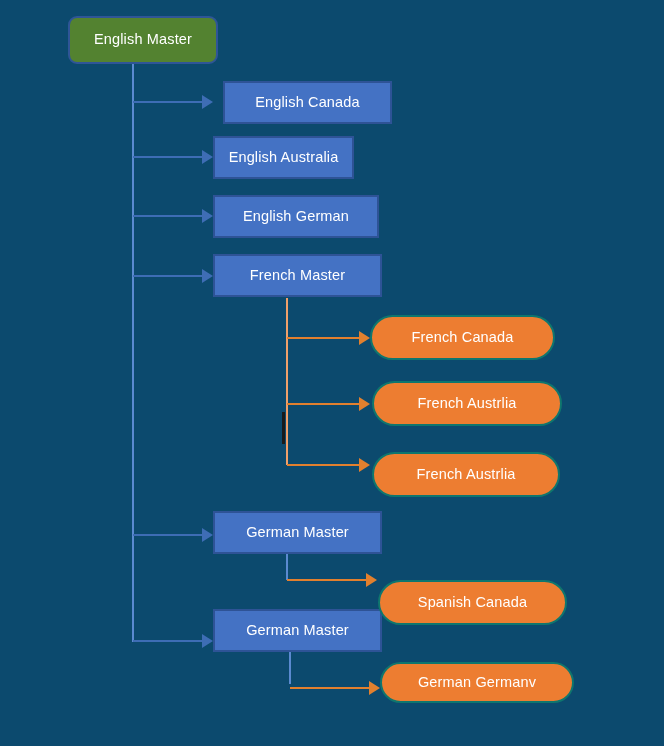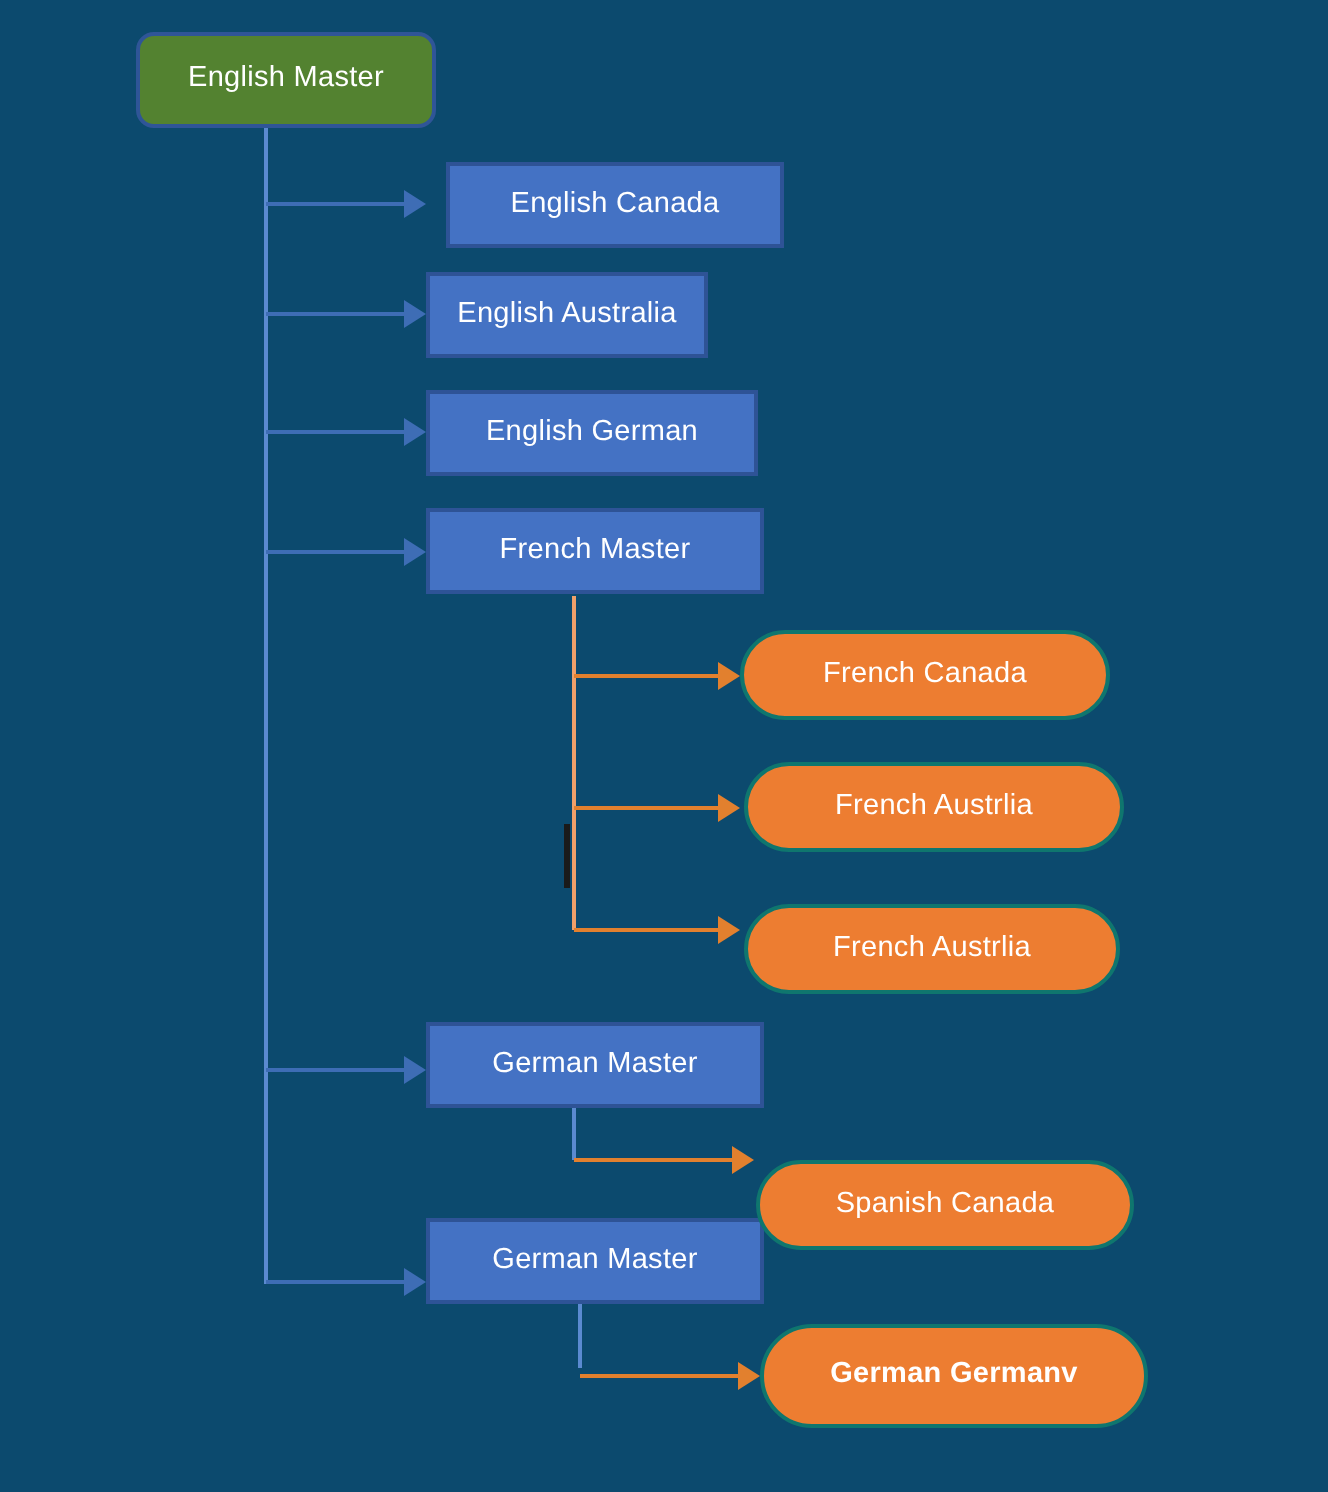--- a/index.html
+++ b/index.html
@@ -167,17 +167,17 @@
   <div class="arrow arrow-orange" style="left:366px; top:573px;"></div>
 
   <div class="node node-leaf" style="left:378px; top:580px; width:189px; height:45px;align-items:center;">
     <span>Spanish Canada</span>
   </div>
 
   <div class="conn vline-blue" style="left:289px; top:652px; width:2px; height:32px;"></div>
   <div class="conn hline-orange" style="left:290px; top:687px; width:82px; height:1.5px;"></div>
   <div class="arrow arrow-orange" style="left:369px; top:681px;"></div>
 
-  <div class="node node-leaf" style="left:380px; top:662px; width:194px; height:52px;font-weight:bold;">
+  <div class="node node-leaf" style="left:380px; top:662px; width:194px; height:41px;">
     <span>German Germanv</span>
   </div>
 
 </div>
 
 </body></html>

